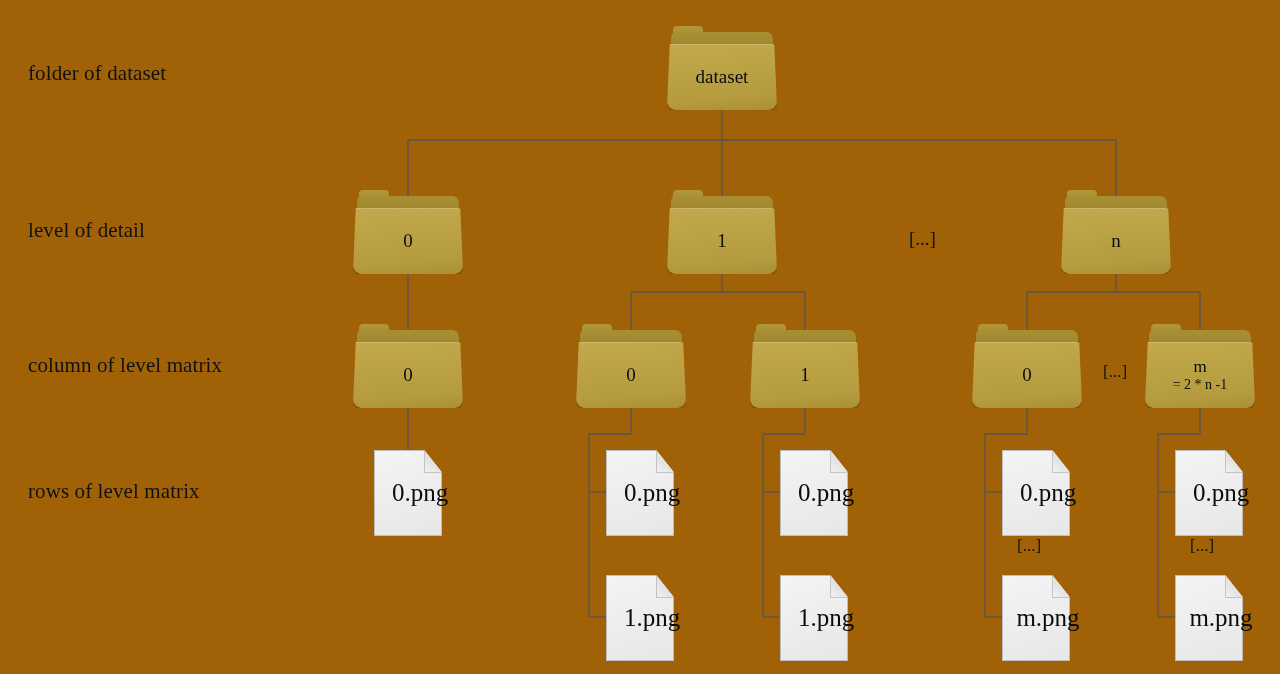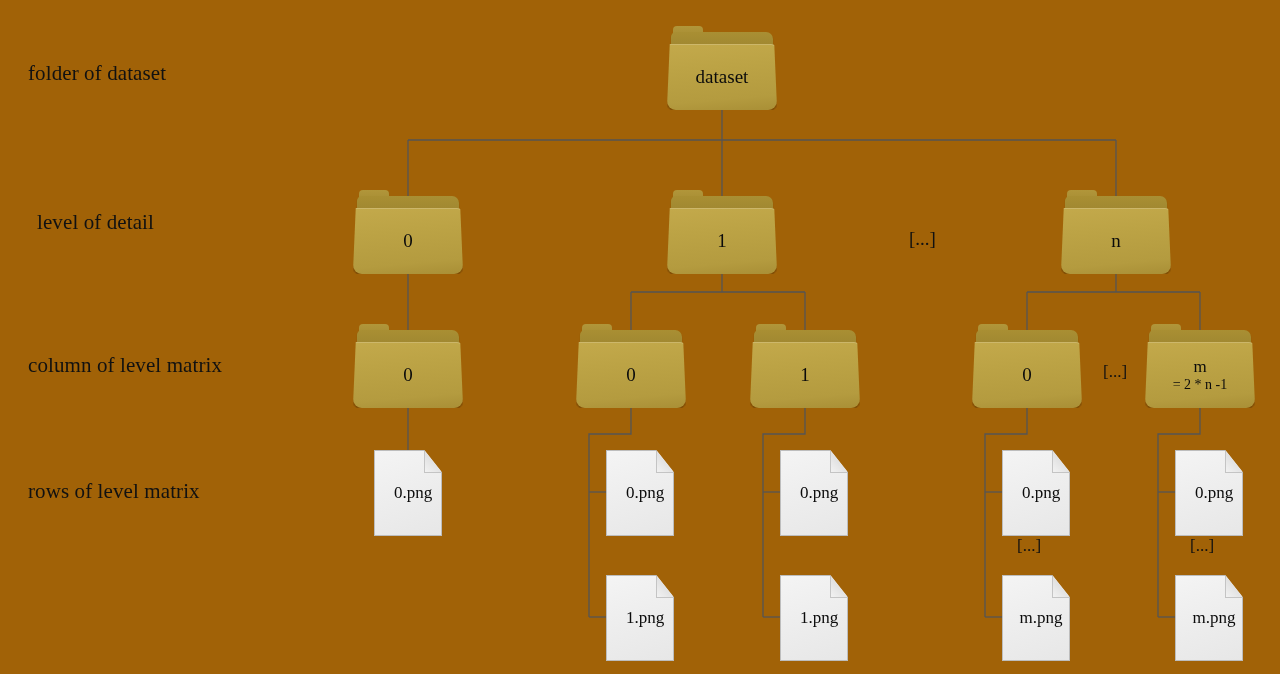--- a/index.html
+++ b/index.html
@@ -114,28 +114,28 @@
     width: 18px;
     height: 23px;
     background: linear-gradient(225deg, #d2d2d2 0%, #e2e2e2 55%, #f2f2f2 100%);
     clip-path: polygon(0 0, 100% 100%, 0 100%);
     border-left: 1px solid #c4c4c4;
     border-bottom: 1px solid #c4c4c4;
     box-sizing: border-box;
   }
   .file .f-name {
     position: absolute;
-    left: 5px;
+    left: 12px;
     top: 0;
     width: 68px;
     height: 86px;
     display: flex;
     align-items: center;
     justify-content: center;
-    font-size: 17px;
+    font-size: 25px;
     color: #0b0b0b;
     z-index: 3;
     pointer-events: none;
   }
   
   .ellipsis {
     position: absolute;
     font-size: 19px;
     color: #111111;
     white-space: nowrap;
@@ -182,21 +182,21 @@
       <path d="M985,492 L1002,492"></path>
       <path d="M985,617 L1002,617"></path>
 
       <path d="M1200,408 L1200,434 L1158,434 L1158,617"></path>
       <path d="M1158,492 L1175,492"></path>
       <path d="M1158,617 L1175,617"></path>
     </g>
   </svg>
 
   <div class="row-label" style="left:28px; top:63px;">folder of dataset</div>
-  <div class="row-label" style="left:28px; top:212px;margin-left:9px;">level of detail</div>
+  <div class="row-label" style="left:28px; top:220px;">level of detail</div>
   <div class="row-label" style="left:28px; top:355px;">column of level matrix</div>
   <div class="row-label" style="left:28px; top:481px;">rows of level matrix</div>
 
   <div class="folder" style="left:667px; top:32px;">
     <div class="f-tab"></div>
     <div class="f-back"></div>
     <div class="f-front"></div>
     <div class="f-label">
       <span class="l1">dataset</span>
     </div>

